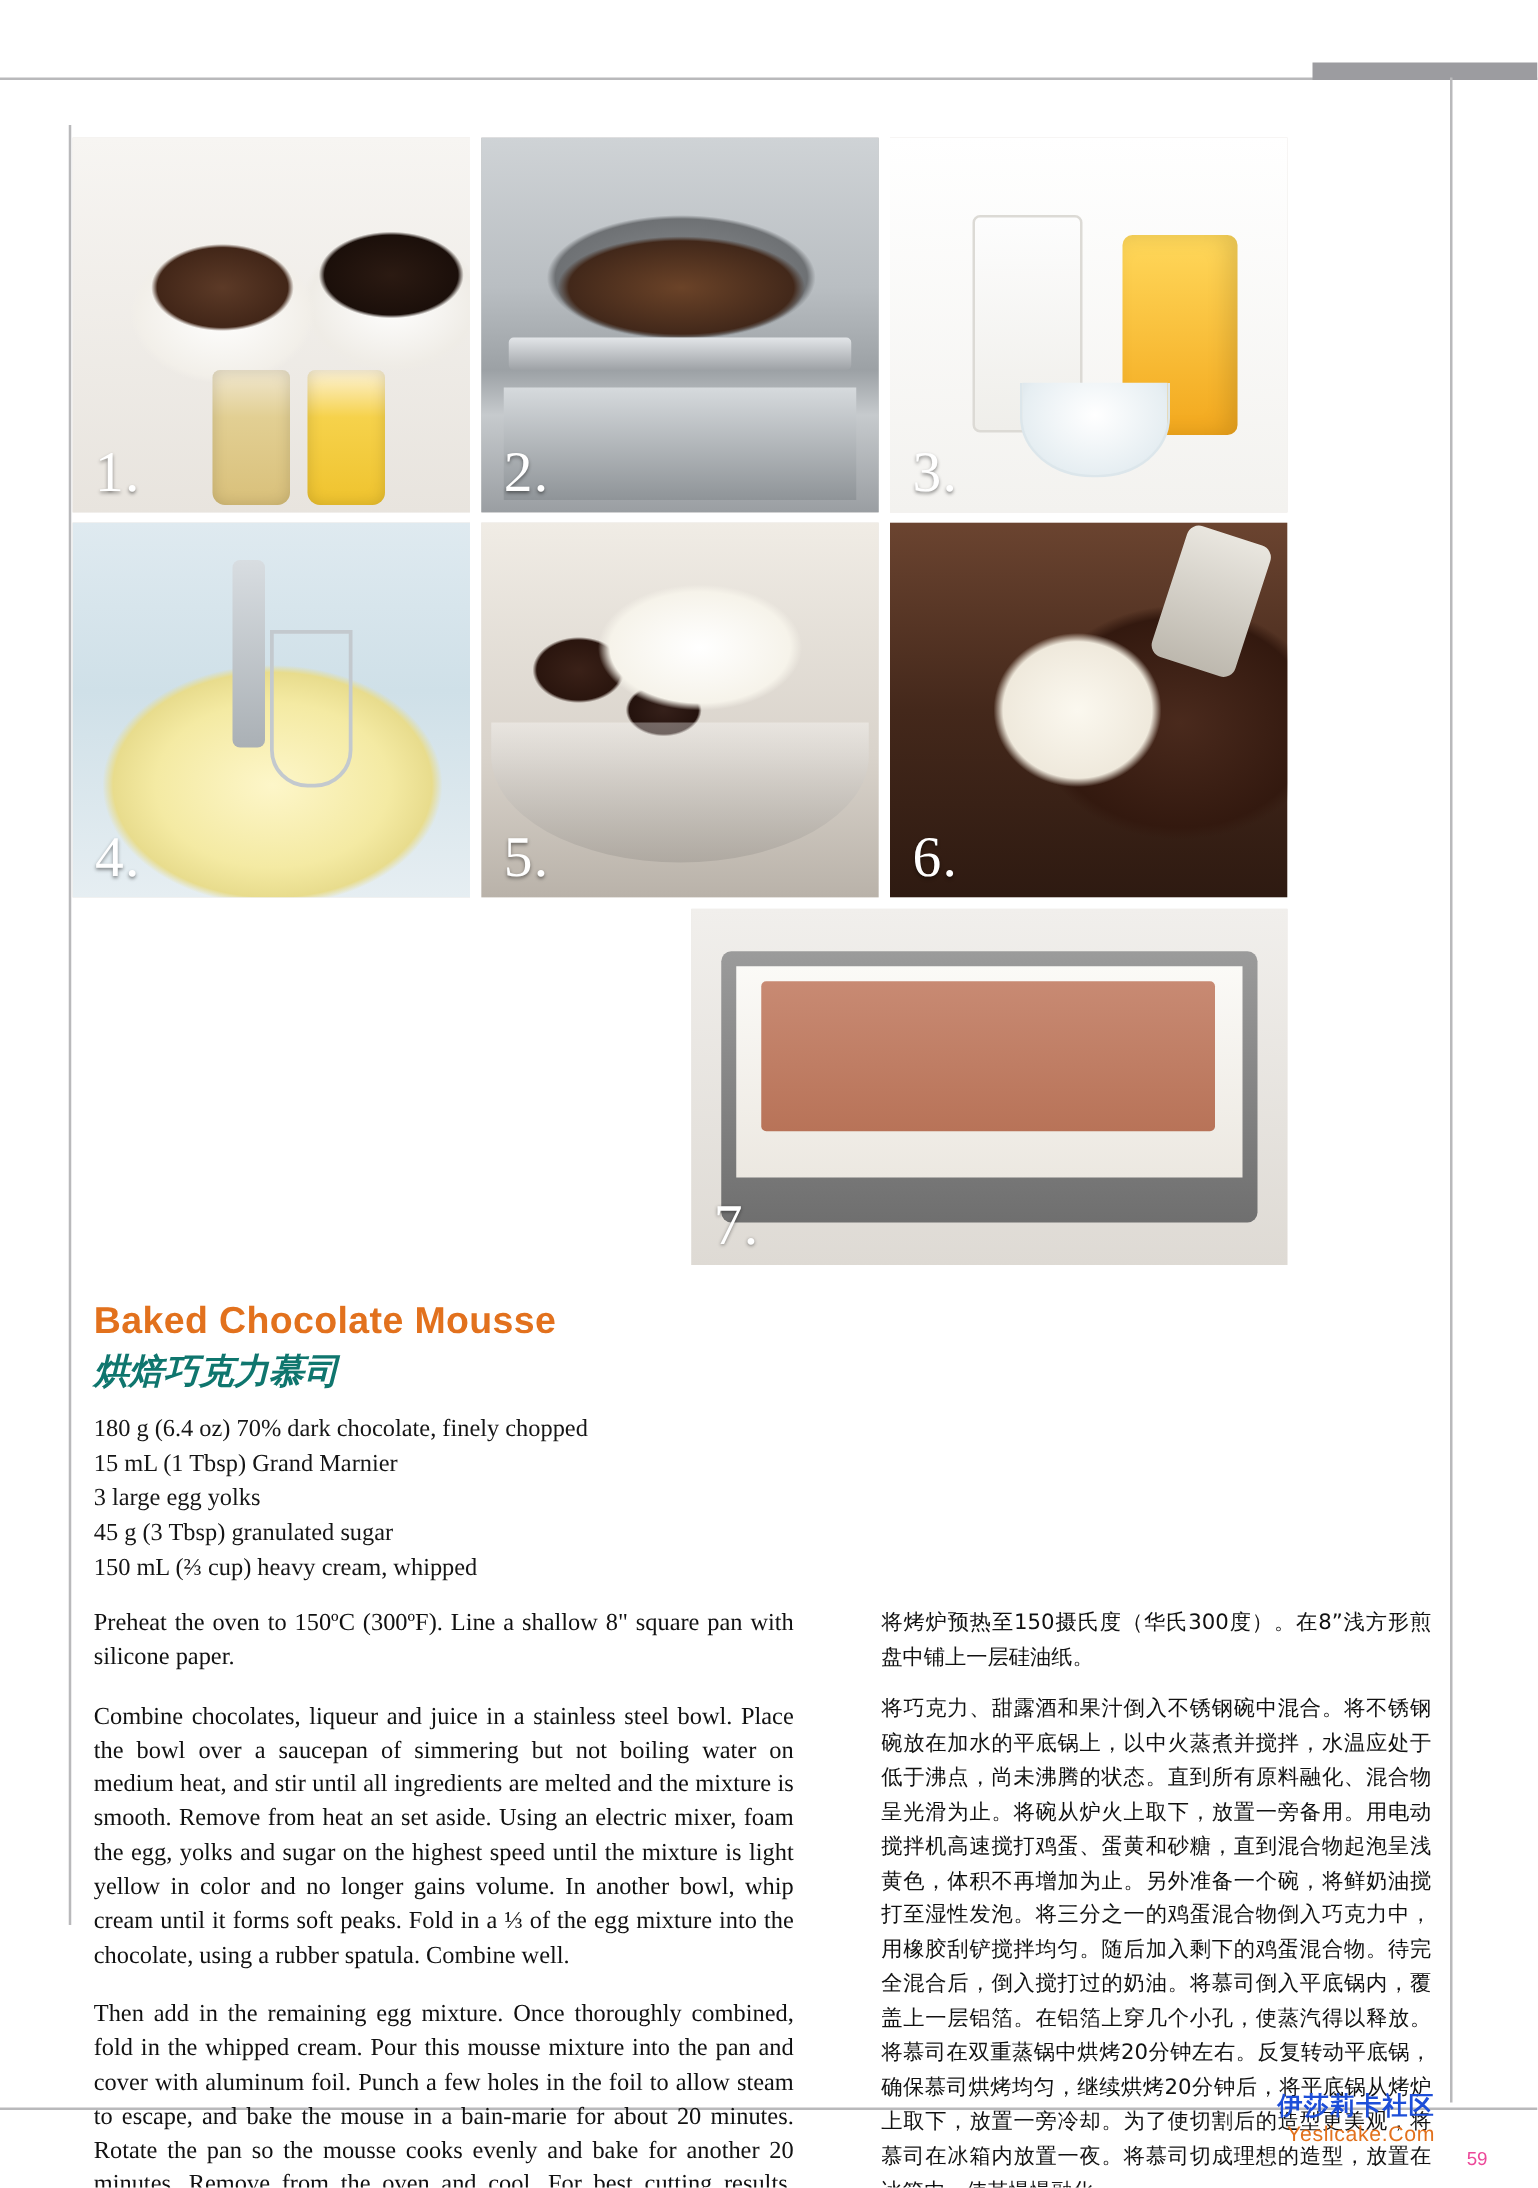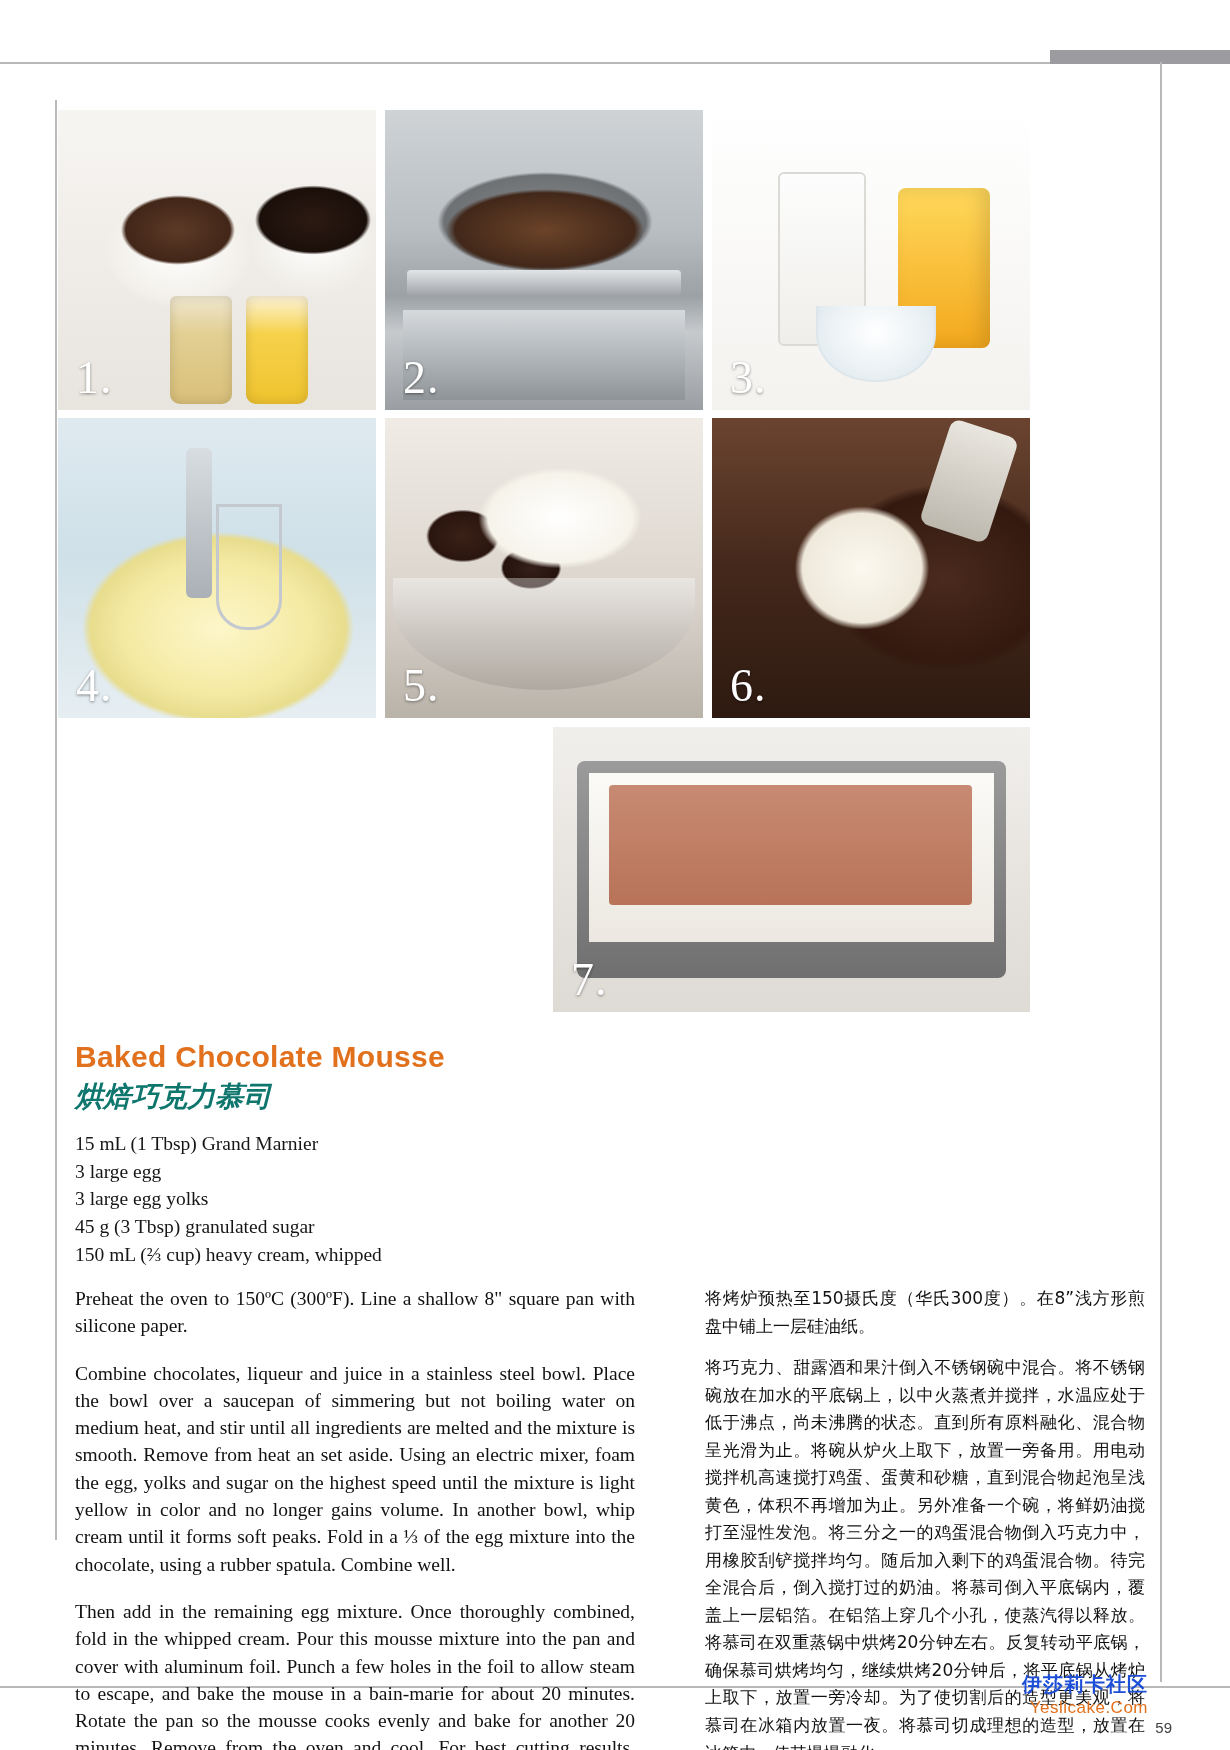--- a/index.html
+++ b/index.html
@@ -241,23 +241,23 @@
   .brand-zh {
     font-family: "DejaVu Sans", sans-serif;
     font-size: 20px; color: #1d4ed8; font-weight: bold;
     letter-spacing: 1px;
   }
   .brand-en {
     font-family: "Liberation Sans", sans-serif;
     font-size: 17px; color: #e2711d; letter-spacing: .5px;
   }
   .page-num {
-    position: absolute; right: 58px; bottom: 14px;
+    position: absolute; right: 40px; bottom: 14px;
     font-family: "Liberation Sans", sans-serif;
-    font-size: 15px; color: #404040;
+    font-size: 15px; color: #ec4899;
   }
 </style>
 </head>
 <body>
 
 <div class="top-rule"></div>
 <div class="top-right-tab"></div>
 <div class="right-rule"></div>
 <div class="left-rule"></div>
 <div class="bottom-rule"></div>
@@ -308,22 +308,22 @@
   <div class="pan"></div>
   <div class="paper"></div>
   <div class="batter"></div>
   <div class="num">7.</div>
 </div>
 
 <div class="recipe-head">
   <h1 class="title-en">Baked Chocolate Mousse</h1>
   <h2 class="title-zh">烘焙巧克力慕司</h2>
   <ul class="ingredients">
+    <li>180 g (6.4 oz) 70% dark chocolate, finely chopped</li>
     <li>15 mL (1 Tbsp) Grand Marnier</li>
-    <li>3 large egg</li>
     <li>3 large egg yolks</li>
     <li>45 g (3 Tbsp) granulated sugar</li>
     <li>150 mL (⅔ cup) heavy cream, whipped</li>
   </ul>
 </div>
 
 <div class="body-col-left">
   <p>Preheat the oven to 150ºC (300ºF). Line a shallow 8" square pan with silicone paper.</p>
   <p>Combine chocolates, liqueur and juice in a stainless steel bowl. Place the bowl over a saucepan of simmering but not boiling water on medium heat, and stir until all ingredients are melted and the mixture is smooth. Remove from heat an set aside. Using an electric mixer, foam the egg, yolks and sugar on the highest speed until the mixture is light yellow in color and no longer gains volume. In another bowl, whip cream until it forms soft peaks. Fold in a ⅓ of the egg mixture into the chocolate, using a rubber spatula. Combine well.</p>
   <p>Then add in the remaining egg mixture. Once thoroughly combined, fold in the whipped cream. Pour this mousse mixture into the pan and cover with aluminum foil. Punch a few holes in the foil to allow steam to escape, and bake the mouse in a bain-marie for about 20 minutes. Rotate the pan so the mousse cooks evenly and bake for another 20 minutes. Remove from the oven and cool. For best cutting results, allow the mousse to set in the freezer overnight. Cut frozen mousse into desired pieces and allow to thaw in the fridge.</p>

